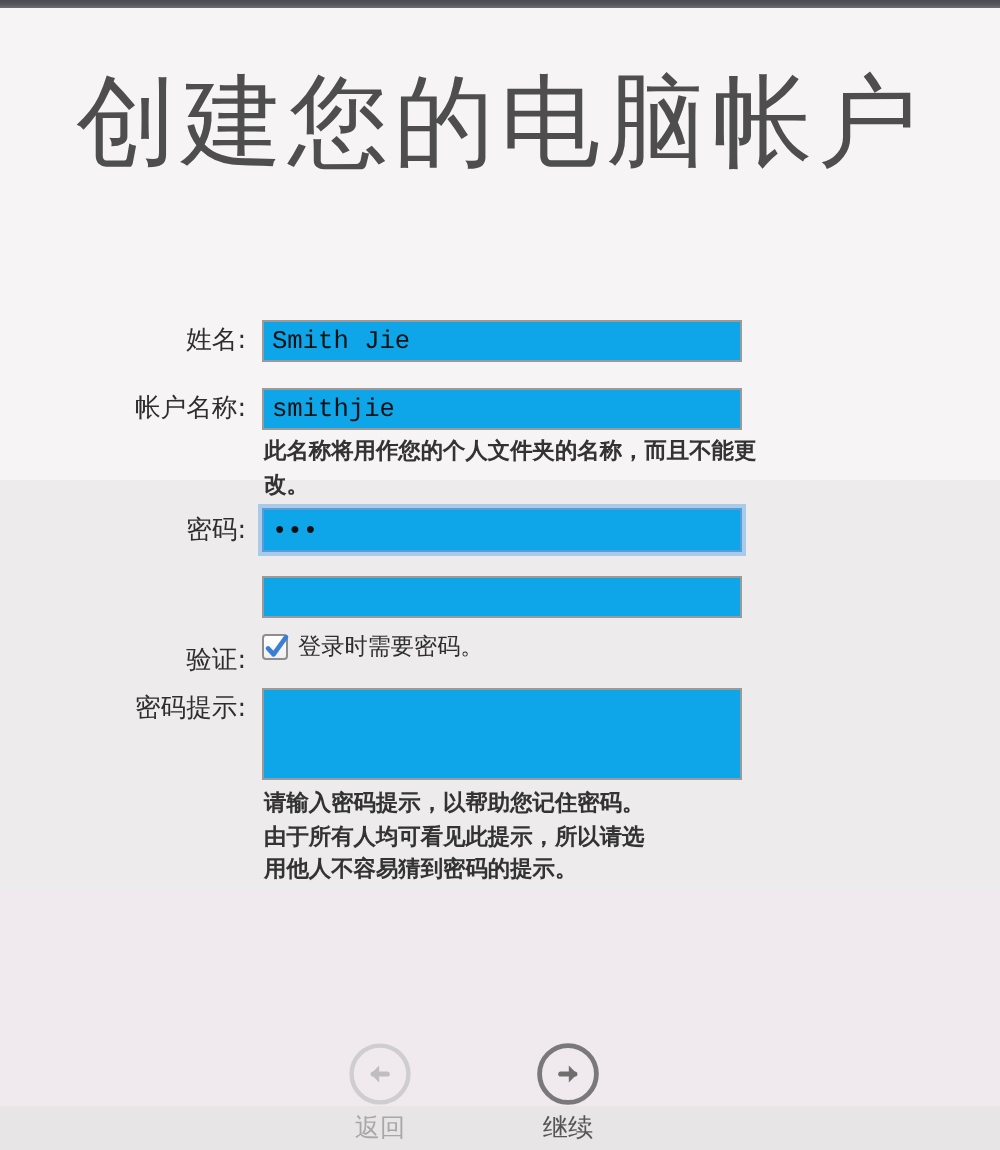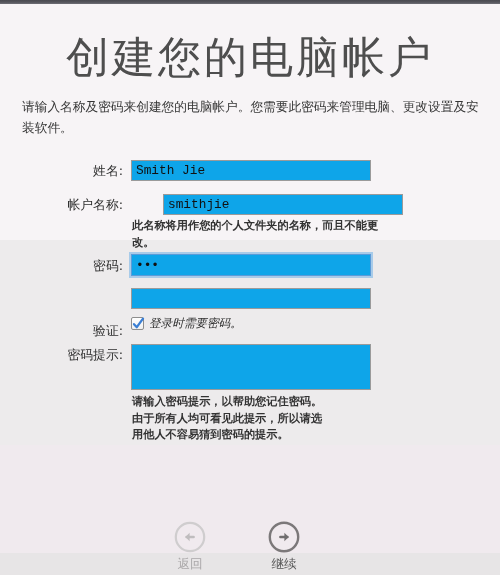--- a/index.html
+++ b/index.html
@@ -52,21 +52,21 @@
     width: 500px; height: 22px;
     background: #e7e5e6;
   }
 
   
   .title {
     position: absolute;
     left: 0; top: 33px;
     width: 500px;
     text-align: center;
-    font-size: 43px;
+    font-size: 50px;
     font-weight: 300;
     color: #4e4e4e;
     letter-spacing: 3px;
     line-height: 1.12;
     white-space: nowrap;
   }
 
   
   .description {
     position: absolute;
@@ -133,21 +133,20 @@
     font-weight: bold;
   }
 
   
   .check-row {
     position: absolute;
     left: 131px;
     display: flex;
     align-items: center;
     gap: 5px;
-    font-style: italic;
   }
   .checkbox {
     width: 13px; height: 13px;
     border: 1px solid #8e8e8e;
     background: linear-gradient(180deg,#ffffff 0%, #f0f0f0 100%);
     border-radius: 2px;
     position: relative;
     box-sizing: border-box;
     flex: 0 0 auto;
   }
@@ -193,32 +192,31 @@
 <div class="screen">
 
   <div class="top-bar"></div>
   <div class="panel-upper"></div>
   <div class="panel-mid"></div>
   <div class="panel-lower"></div>
   <div class="panel-foot"></div>
 
   <div class="title">创建您的电脑帐户</div>
 
-  <div class="description">请输入名称及密码来创建您的电脑帐户。您需要此密码来管理电脑、更改设置及安装软件。</div>
 
   <div class="form">
 
     <div class="row" style="top:160px;">
       <div class="lbl" style="top:5px;">姓名:</div>
       <input class="field" type="text" style="top: 0px;" value="Smith Jie">
     </div>
 
     <div class="row" style="top:194px;">
       <div class="lbl" style="top:5px;">帐户名称:</div>
-      <input class="field" type="text" style="top: 0px; margin-left: 32px;" value="smithjie">
+      <input class="field" type="text" style="top: 0px;" value="smithjie">
       <div class="helper" style="top:24px; width:258px;">此名称将用作您的个人文件夹的名称，而且不能更改。</div>
     </div>
 
     <div class="row" style="top:254px;">
       <div class="lbl" style="top:6px;">密码:</div>
       <input class="field focused" type="text" style="top: 0px;" value="•••">
     </div>
 
     <div class="row" style="top:288px;">
       <div class="lbl" style="top:5px;margin-top:32px;">验证:</div>

